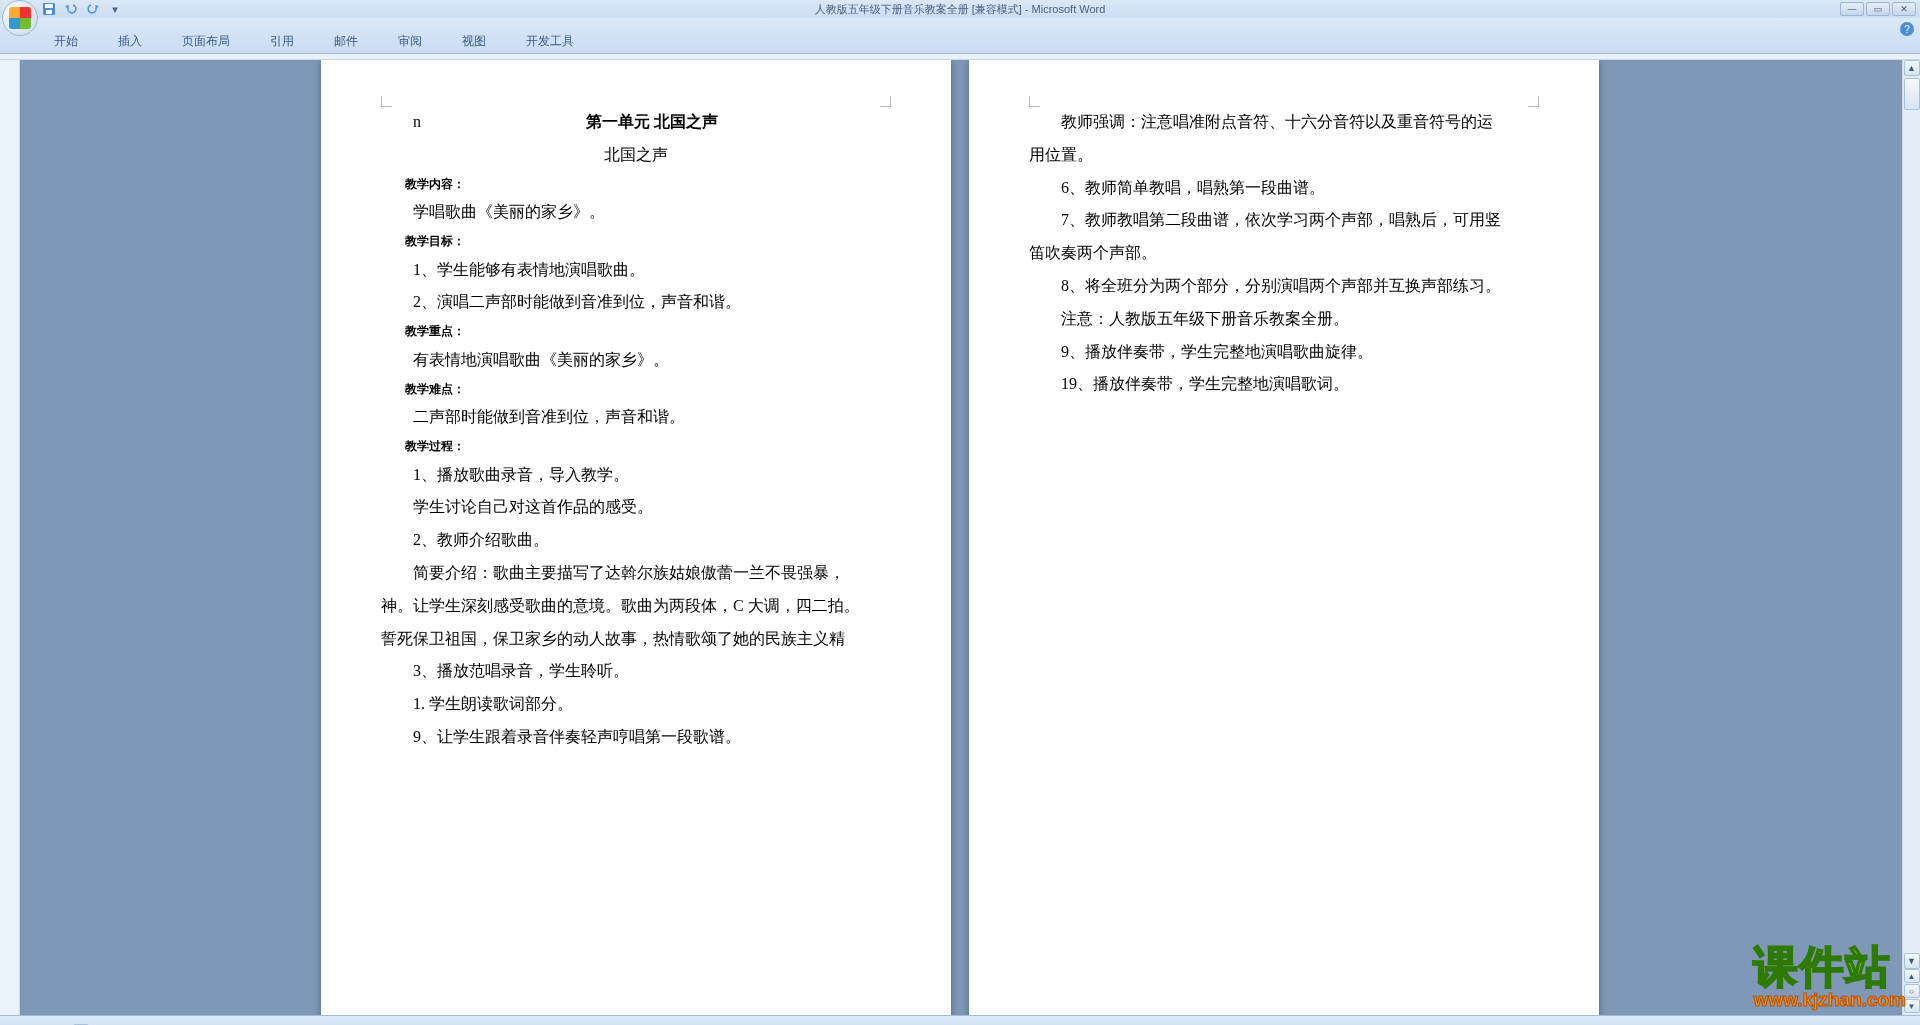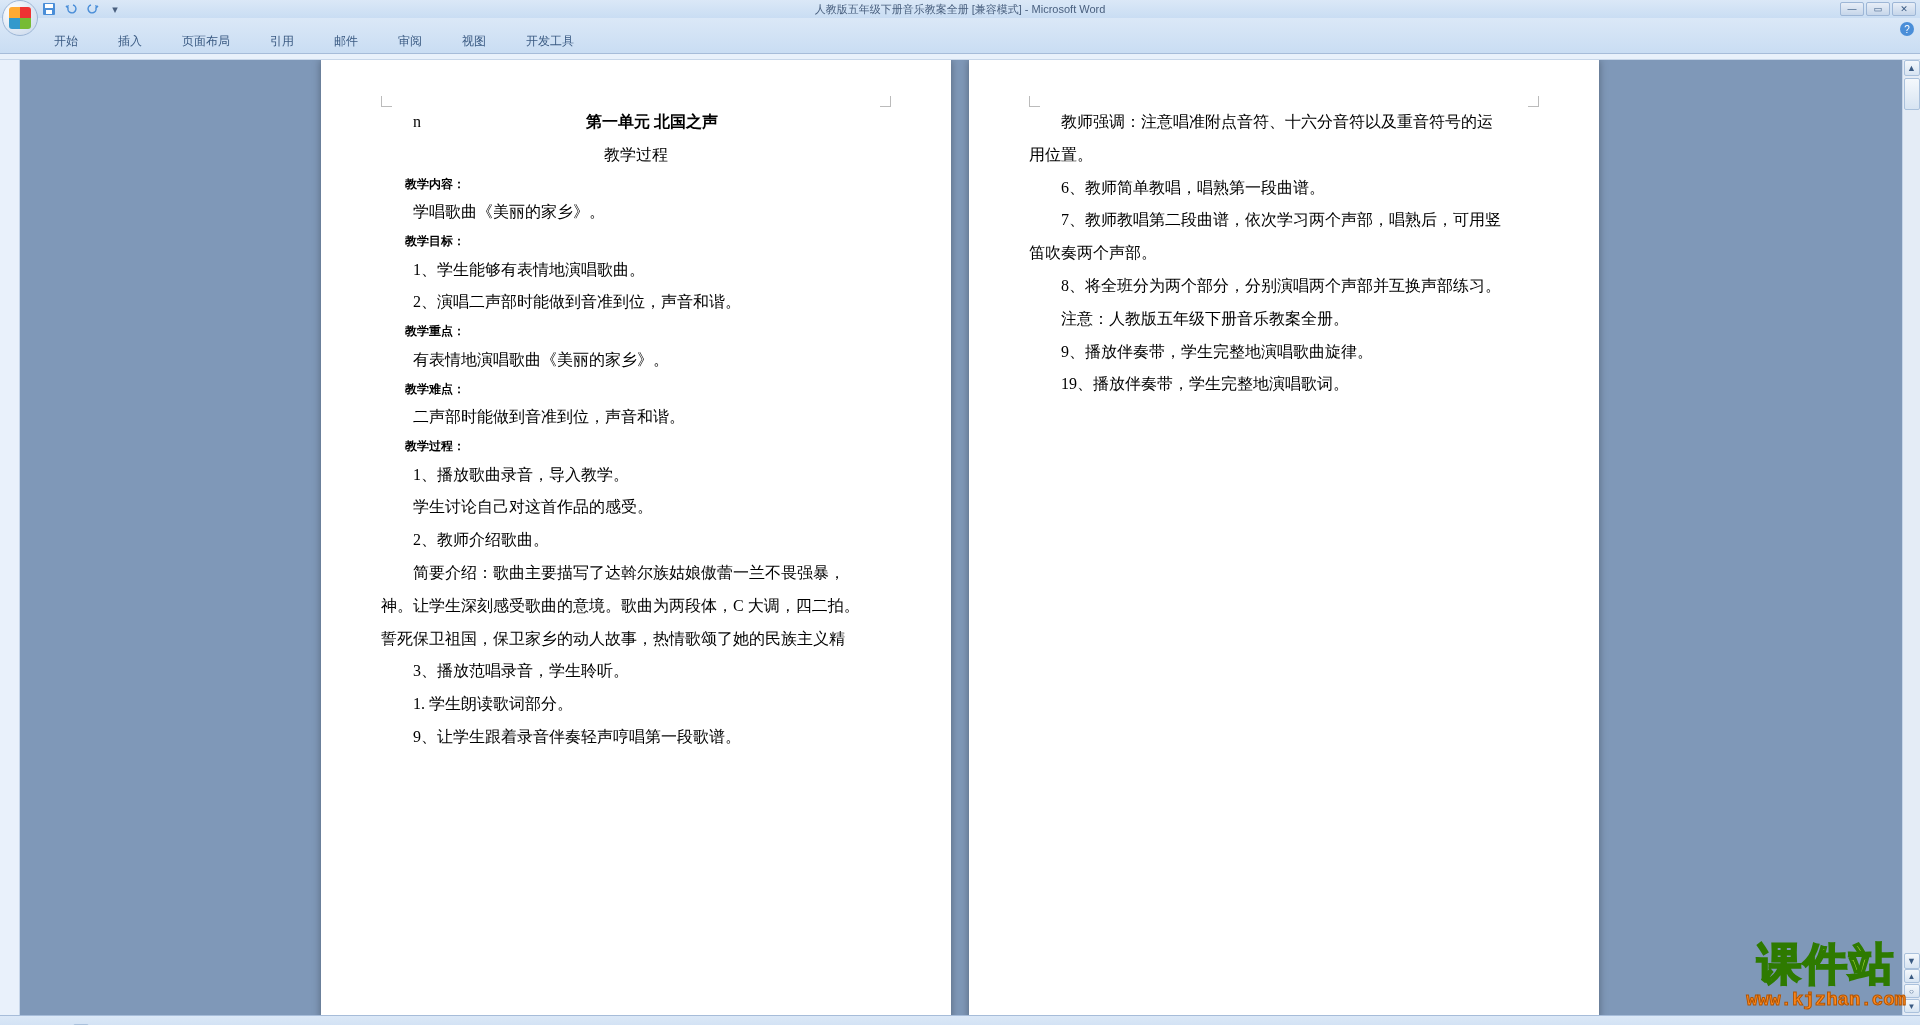--- a/index.html
+++ b/index.html
@@ -47,21 +47,21 @@
 .vscroll .track { flex: 1; width: 16px; position: relative; }
 .vscroll .thumb { position: absolute; top: 2px; width: 16px; height: 32px; background: linear-gradient(#f4f8fc,#d7e4f2); border: 1px solid #aac1dc; border-radius: 2px; }
 .vscroll .nav-btns { display: flex; flex-direction: column; gap: 1px; margin-bottom: 2px; }
 .vscroll .nav-btns span { width: 16px; height: 14px; background: linear-gradient(#f4f8fc,#d7e4f2); border: 1px solid #aac1dc; border-radius: 2px; display:flex;align-items:center;justify-content:center;font-size:8px;color:#3a5a82; }
 
 
 .statusbar { height: 30px; background: linear-gradient(#dbe8f7,#c2d6ee); border-top: 1px solid #a6bcd9; display: flex; align-items: center; font-size: 11px; color: #3a5a82; padding: 0 15px; }
 .statusbar .sb-icon { width: 16px; height: 14px; margin-left: 8px; background: linear-gradient(#f4f8fc,#d7e4f2); border: 1px solid #aac1dc; border-radius: 2px; }
 
 
-.watermark { position: absolute; right: 14px; bottom: 4px; text-align: center; font-family: Liberation Mono, monospace; pointer-events: none; }
+.watermark { position: absolute; right: 14px; bottom: 4px; text-align: left; font-family: Liberation Sans, sans-serif; pointer-events: none; }
 .watermark .wm1 { font-size: 44px; font-weight: 900; color: #a4d23a; -webkit-text-stroke: 2px #2e7a00; letter-spacing: 2px; line-height: 1; }
 .watermark .wm2 { font-size: 19px; font-weight: 700; color: #ff8a1f; -webkit-text-stroke: 1px #b35400; }
 </style>
 </head>
 <body>
 
 <div class="office-btn">
     <div class="office-logo"></div>
   </div>
 
@@ -109,21 +109,21 @@
 </div>
 
 <div class="ruler-strip"></div>
 
 <div class="doc-area">
   <div class="ruler-v"></div>
 
   <div class="page">
     <div class="hdr-mark"></div>
     <p class="unit-title"><span class="n">n</span><span>第一单元  北国之声</span></p>
-    <p class="center">教学过程</p>
+    <p class="center">北国之声</p>
     <h3>教学内容：</h3>
     <p>学唱歌曲《美丽的家乡》。</p>
     <h3>教学目标：</h3>
     <p>1、学生能够有表情地演唱歌曲。</p>
     <p>2、演唱二声部时能做到音准到位，声音和谐。</p>
     <h3>教学重点：</h3>
     <p>有表情地演唱歌曲《美丽的家乡》。</p>
     <h3>教学难点：</h3>
     <p>二声部时能做到音准到位，声音和谐。</p>
     <h3>教学过程：</h3>

